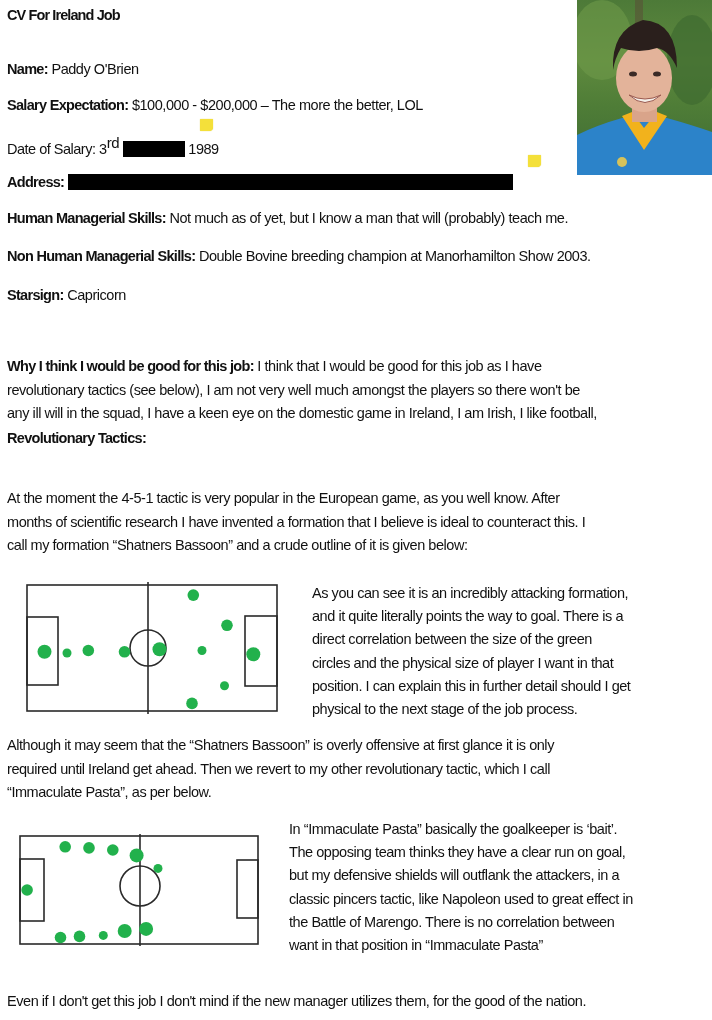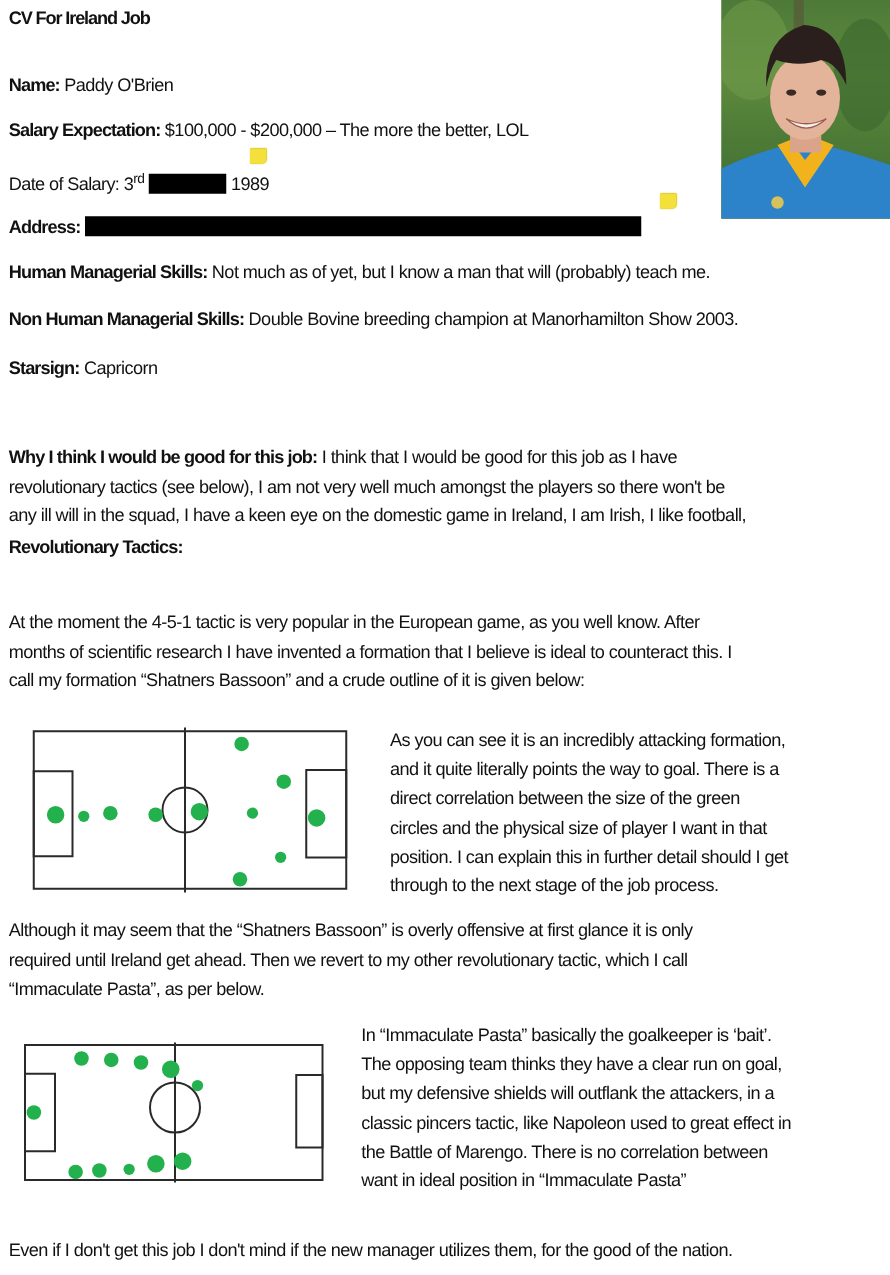--- a/index.html
+++ b/index.html
@@ -61,21 +61,21 @@
 
 <div class="line" style="top:96px;">
   <b>Salary Expectation:</b>
   <span>$100,000 - $200,000 – The more the better, LOL</span>
 </div>
 
 <div class="sticky" style="left:200px; top:119px;"></div>
 
 <div class="line" style="top:134px;">
   <b style="font-weight:normal; letter-spacing:-0.5px;">Date of Salary:</b>
-  <span>3</span><sup style="font-size:11px;">rd</sup>
+  <span>3</span><sup style="font-size:15px;">rd</sup>
   <span class="redact" style="width:62px; height:16px;"></span>
   <span>1989</span>
 </div>
 
 <div class="sticky" style="left:528px; top:155px;"></div>
 
 <div class="line" style="top:173px;">
   <b>Address:</b>
   <span class="redact" style="width:445px; height:16px;"></span>
 </div>
@@ -131,21 +131,21 @@
       <circle cx="226.3" cy="69.3" r="7" class="dot" fill="#22b14c"></circle>
     </g>
 </svg>
 
 <div class="side" style="left:312px; top:582px;">
   <div>As you can see it is an incredibly attacking formation,</div>
   <div>and it quite literally points the way to goal. There is a</div>
   <div>direct correlation between the size of the green</div>
   <div>circles and the physical size of player I want in that</div>
   <div>position. I can explain this in further detail should I get</div>
-  <div>through to the next stage of the job process.</div>
+  <div>physical to the next stage of the job process.</div>
 </div>
 
 <div class="para" style="top:734px;">
   <div>Although it may seem that the “Shatners Bassoon” is overly offensive at first glance it is only</div>
   <div>required until Ireland get ahead. Then we revert to my other revolutionary tactic, which I call</div>
   <div>“Immaculate Pasta”, as per below.</div>
 </div>
 
 <svg class="pitch" id="pitch2" style="left:20px; top:836px;" width="238" height="110">
   <rect class="pline" x="0" y="0" width="238" height="108"></rect>
@@ -167,16 +167,16 @@
       <circle cx="126.1" cy="92.9" r="7" class="dot" fill="#22b14c"></circle>
     </g>
 </svg>
 
 <div class="side" style="left:289px; top:818px;">
   <div>In “Immaculate Pasta” basically the goalkeeper is ‘bait’.</div>
   <div>The opposing team thinks they have a clear run on goal,</div>
   <div>but my defensive shields will outflank the attackers, in a</div>
   <div>classic pincers tactic, like Napoleon used to great effect in</div>
   <div>the Battle of Marengo. There is no correlation between</div>
-  <div>want in ideal position in “Immaculate Pasta”</div>
+  <div>want in that position in “Immaculate Pasta”</div>
 </div>
 
 <div class="line" style="top:992px;">Even if I don't get this job I don't mind if the new manager utilizes them, for the good of the nation.</div>
 
 </body></html>

